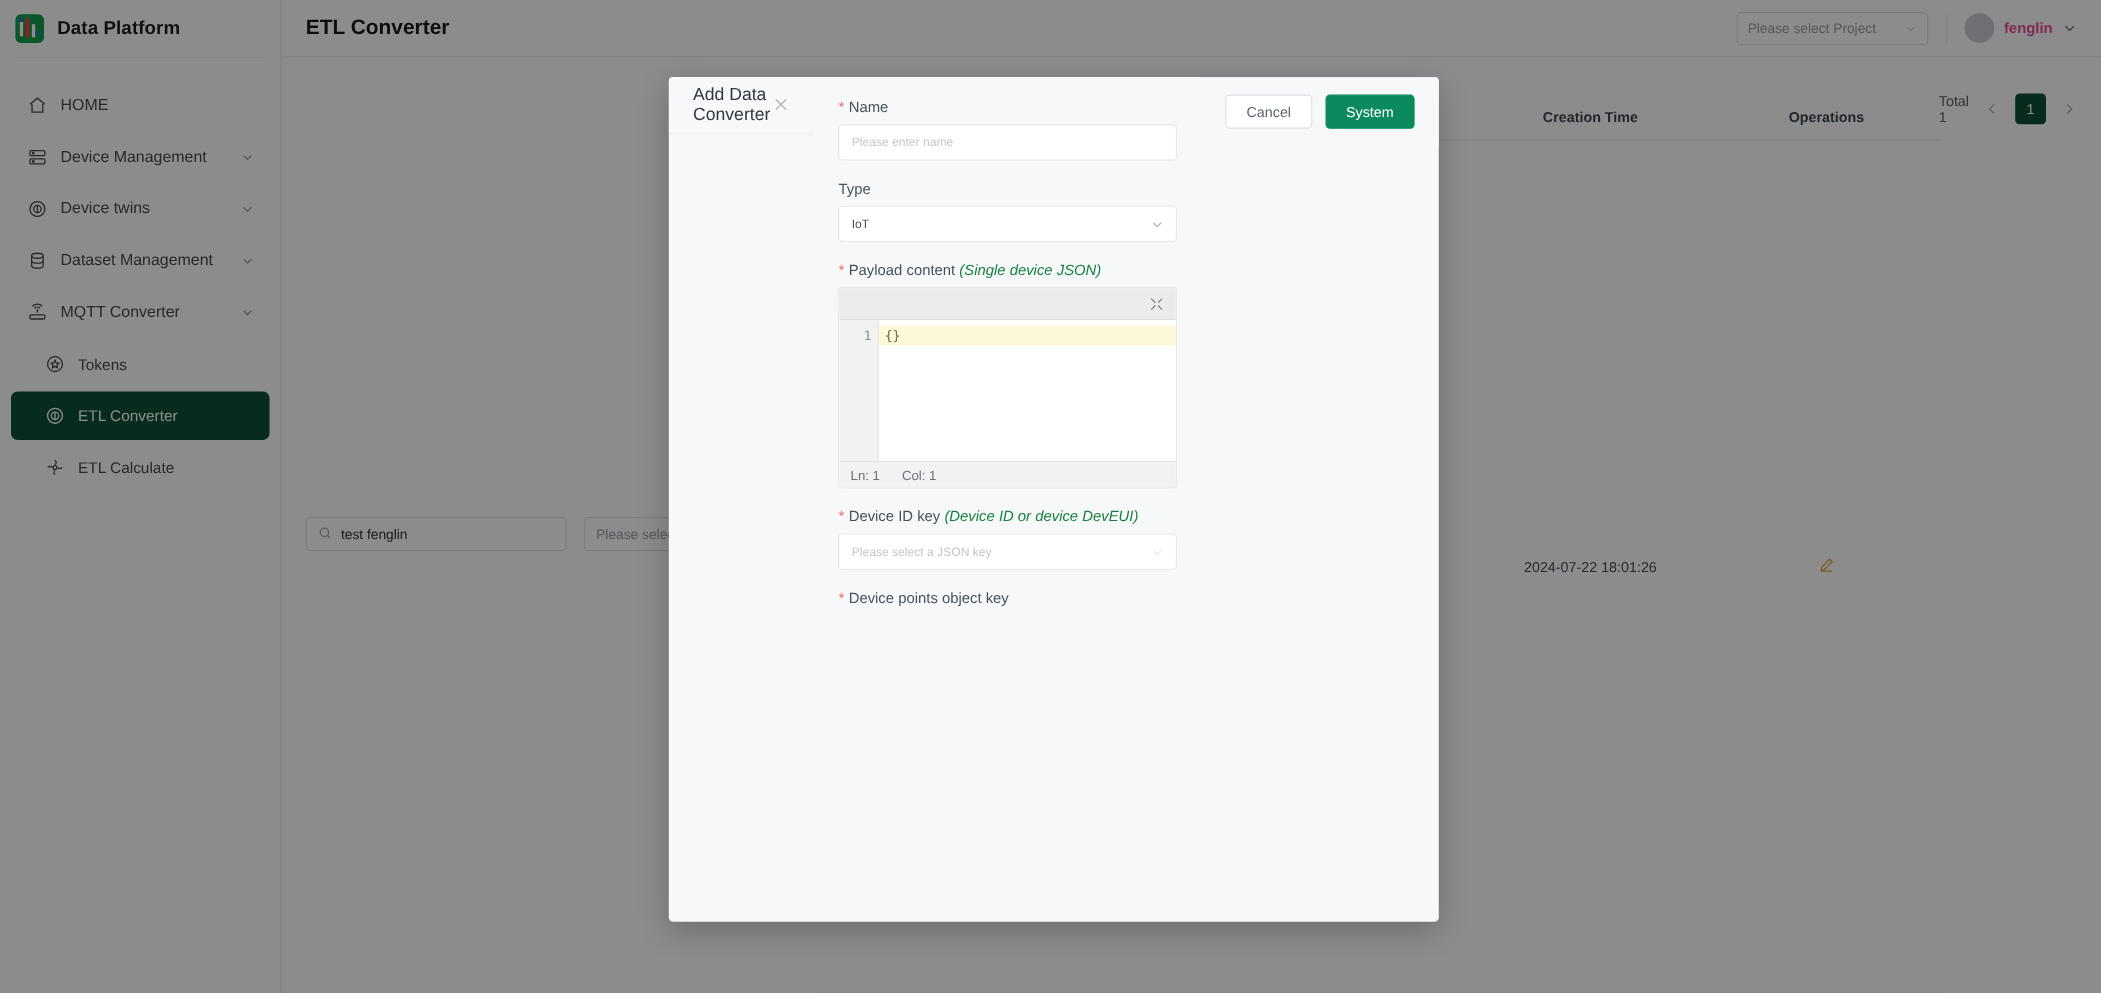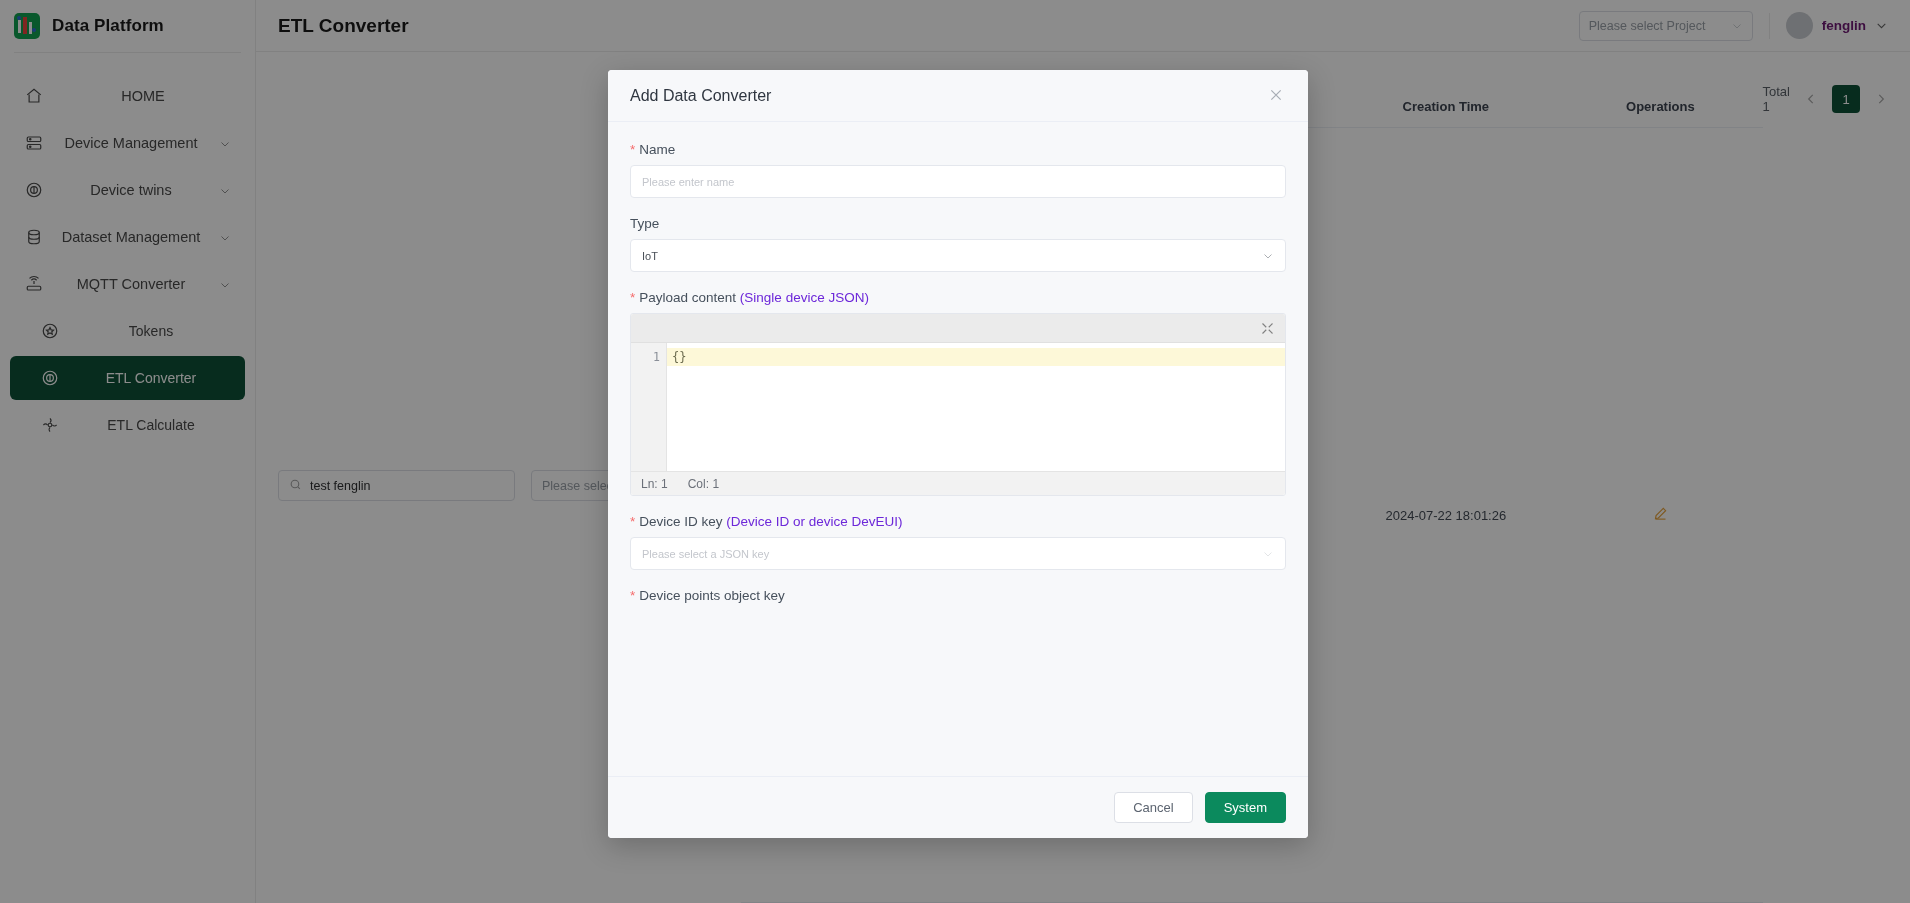--- a/index.html
+++ b/index.html
@@ -13,21 +13,21 @@
     -webkit-font-smoothing: antialiased;
   }
 
   
   #app { position: absolute; inset: 0; display: flex; }
 
   
   .sidebar {
     width: 256px; height: 903px; background: #ffffff;
     border-right: 1px solid #ececec; flex: 0 0 256px;
-    position: relative; z-index: 1; text-align: center;
+    position: relative; z-index: 1;
   }
   .brand { height: 52px; display: flex; align-items: center; padding: 0 0 0 14px; gap: 12px; }
   .brand-logo { width: 26px; height: 26px; border-radius: 5px; position: relative; overflow: hidden;
                 background: #12a150; flex: 0 0 26px; }
   .brand-logo i { position: absolute; display: block; }
   .brand-logo .b1 { left: 4px; top: 7px; width: 3px; height: 13px; background: #ffffff; }
   .brand-logo .b2 { left: 9px; top: 4px; width: 4px; height: 17px; background: #e8453c; }
   .brand-logo .b3 { left: 15px; top: 9px; width: 3px; height: 12px; background: #ffffff; }
   .brand-logo .d1 { left: 3px; top: 3px; width: 4px; height: 4px; border-radius: 50%; background: #2d6bd8; }
   .brand-logo .d2 { left: 18px; top: 15px; width: 4px; height: 4px; border-radius: 50%; background: #2d6bd8; }
@@ -53,21 +53,21 @@
   .page-title { font-size: 19px; font-weight: bold; color: #1b1b1b; }
   .topbar-right { margin-left: auto; display: flex; align-items: center; gap: 0; }
   .project-select {
     width: 174px; height: 30px; border: 1px solid #dcdfe6; border-radius: 4px;
     display: flex; align-items: center; padding: 0 9px; font-size: 12.5px; color: #9aa0a8; gap: 6px;
   }
   .project-select .ph { flex: 1 1 auto; white-space: nowrap; overflow: hidden; }
   .vdiv { width: 1px; height: 26px; background: #ececec; margin: 0 16px; }
   .user { display: flex; align-items: center; gap: 9px; }
   .avatar { width: 27px; height: 27px; border-radius: 50%; background: #c9ccd1; flex: 0 0 27px; }
-  .user-name { font-size: 13.5px; color: #701a75; font-weight: bold; }
+  .user-name { font-size: 13.5px; color: #ec4899; font-weight: bold; }
 
   .content { flex: 1 1 auto; padding: 16px 22px 0 22px; display: flex; flex-direction: row; min-height: 0; }
   .filters { display: flex; gap: 16px; align-items: center; }
   .search-box {
     width: 237px; height: 31px; border: 1px solid #dcdfe6; border-radius: 4px;
     display: flex; align-items: center; padding: 0 10px; gap: 8px; font-size: 12.5px; color: #303133;
   }
   .search-box svg { width: 13px; height: 13px; flex: 0 0 13px; opacity: .45; }
   .filter-select {
     width: 210px; height: 31px; border: 1px solid #dcdfe6; border-radius: 4px;
@@ -99,42 +99,42 @@
   }
 
   
   .overlay { position: absolute; inset: 0; background: rgba(0,0,0,0.45); z-index: 50; }
 
   
   .modal {
     position: absolute; left: 608px; top: 70px; width: 700px; height: 768px;
     background: #f7f8fa; border-radius: 4px; z-index: 60;
     box-shadow: 0 8px 28px rgba(0,0,0,.22);
-    display: flex; flex-direction: column; overflow: hidden;
+    display: flex; flex-direction: row; overflow: hidden;
   }
   .modal-header {
     height: 52px; flex: 0 0 52px; display: flex; align-items: center;
     padding: 0 22px; border-bottom: 1px solid #ebeef5; background: #f7f8fa;
   }
   .modal-title { font-size: 16px; color: #2f3640; }
   .modal-close { margin-left: auto; width: 18px; height: 18px; color: #a8adb5; cursor: pointer; }
   .modal-close svg { width: 16px; height: 16px; display: block; }
 
   .modal-body {
     flex: 1 1 auto; overflow-y: auto; padding: 20px 22px 10px 22px;
     position: relative;
   }
   .modal-body::-webkit-scrollbar { width: 7px; }
   .modal-body::-webkit-scrollbar-thumb { background: #dfe2e6; border-radius: 4px; }
   .modal-body::-webkit-scrollbar-track { background: transparent; }
 
   .field { margin-bottom: 18px; }
   .flabel { font-size: 13.5px; color: #46505c; margin-bottom: 8px; display: block; }
   .req { color: #f56c6c; margin-right: 4px; }
-  .hint { color: #6d28d9; }
+  .hint { color: #15803d; font-style: italic; }
   .inp {
     width: 100%; height: 33px; background: #ffffff; border: 1px solid #e4e7ed;
     border-radius: 4px; display: flex; align-items: center; padding: 0 11px;
     font-size: 11px; color: #c3c6cc;
   }
   .inp.val { color: #4a5058; }
   .inp .caret { margin-left: auto; width: 12px; height: 12px; opacity: .45; }
 
   
   .editor { border: 1px solid #e4e7ed; border-radius: 3px; overflow: hidden; background: #ffffff; }

